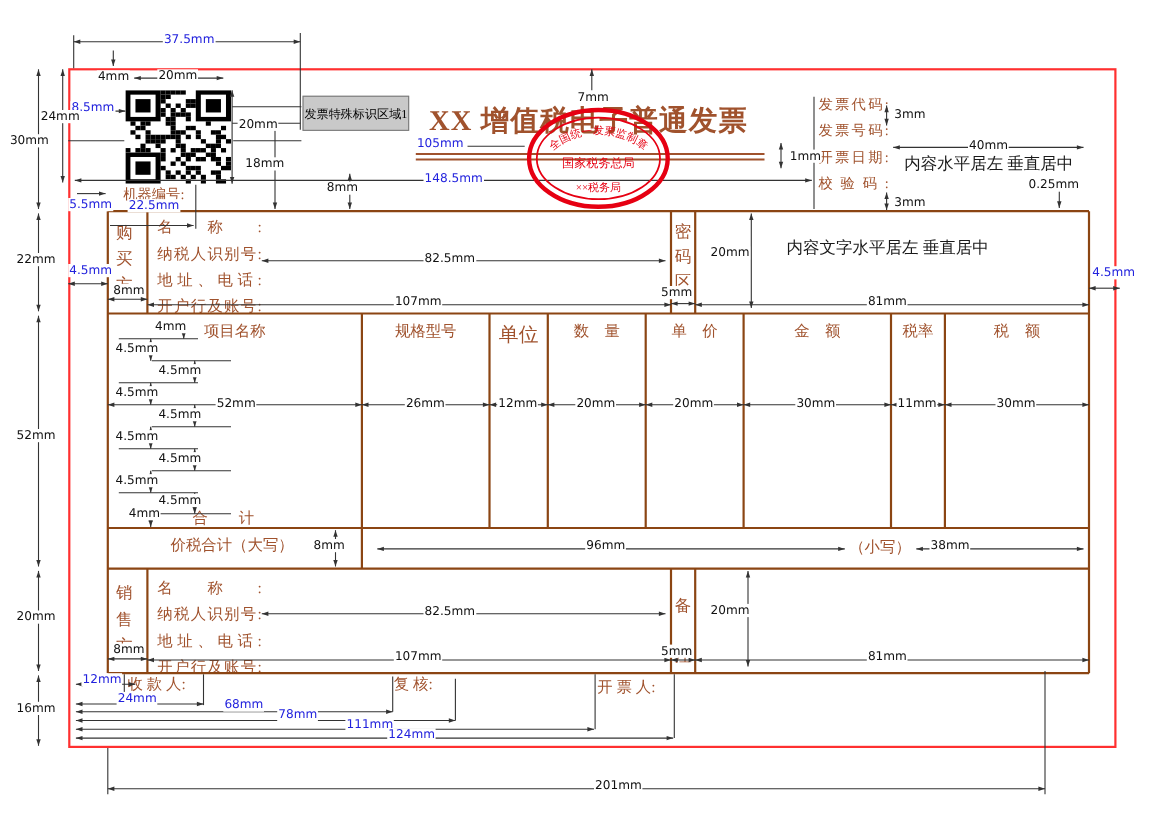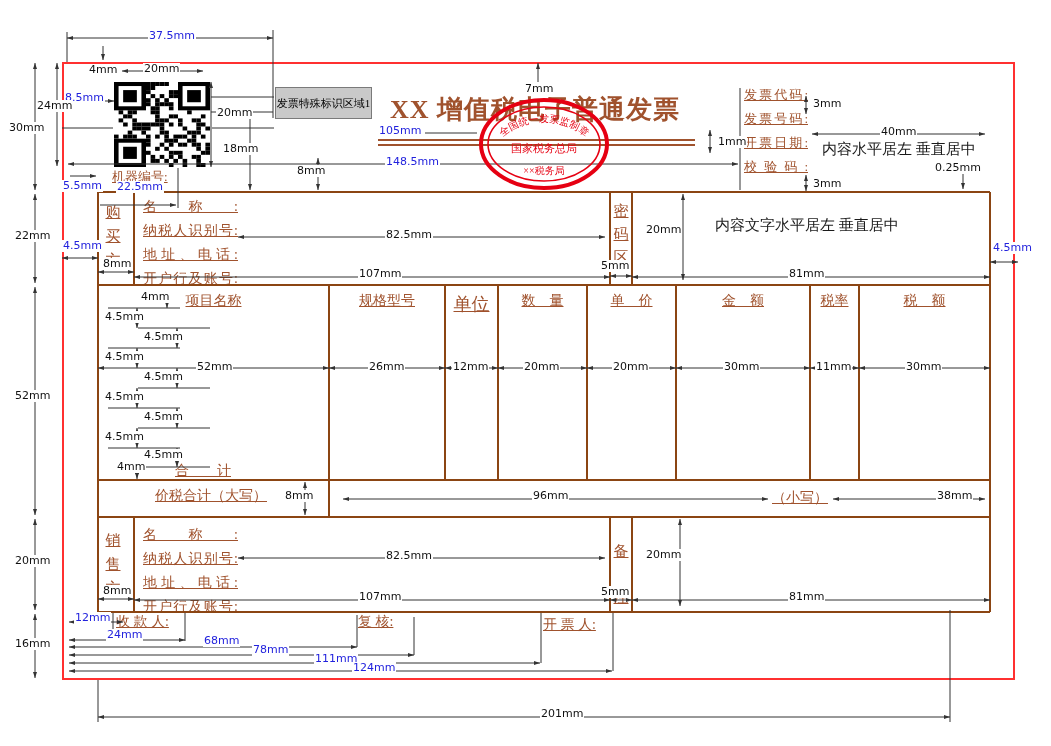--- a/index.html
+++ b/index.html
@@ -5,21 +5,21 @@
   html,body{margin:0;padding:0;background:#fff;}
   #canvas{position:relative;width:1051px;height:746px;background:#fff;overflow:hidden;
           font-family:"Liberation Sans",sans-serif;}
   #redrect{position:absolute;left:62px;top:62px;width:949px;height:614px;
            border:2px solid #ff3030;z-index:1;}
   #dimsvg{position:absolute;left:0;top:0;z-index:5;pointer-events:none;}
   .dim{position:absolute;font:11px "DejaVu Sans",sans-serif;color:#111;background:#fff;
        padding:0 1px;line-height:12px;z-index:6;white-space:nowrap;}
   .dim.u{color:#2222dd;}
   .cn{position:absolute;font-family:"Liberation Serif",serif;color:#a0522d;
-      white-space:nowrap;z-index:4;text-decoration:underline;}
+      white-space:nowrap;z-index:4;}
   .jl{text-align:justify;text-align-last:justify;white-space:normal;}
   .vert{white-space:pre-line;text-align:center;z-index:4;}
   .note{position:absolute;font:15px "Liberation Serif",serif;color:#1a1a1a;
         white-space:nowrap;z-index:4;}
   .graybox{position:absolute;background:#c9c9c9;border:1px solid #7a7a7a;color:#000;
            font:11px "Liberation Serif",serif;display:flex;align-items:center;
            justify-content:center;z-index:4;white-space:nowrap;}
   #title{position:absolute;left:390px;top:92px;font:bold 26px "Liberation Serif",serif;
          color:#a0522d;letter-spacing:1px;white-space:nowrap;z-index:4;}
   #qr{position:absolute;left:114px;top:82px;width:96px;height:85px;z-index:3;}
@@ -505,21 +505,21 @@
     <div class="dim" style="left: 196px; top: 361px;">52mm</div>
     <div class="dim" style="left: 368px; top: 361px;">26mm</div>
     <div class="dim" style="left: 452px; top: 361px;">12mm</div>
     <div class="dim" style="left: 523px; top: 361px;">20mm</div>
     <div class="dim" style="left: 612px; top: 361px;">20mm</div>
     <div class="dim" style="left: 723px; top: 361px;">30mm</div>
     <div class="dim" style="left: 815px; top: 361px;">11mm</div>
     <div class="dim" style="left: 905px; top: 361px;">30mm</div>
     <div class="dim" style="left: 284px; top: 490px;">8mm</div>
     <div class="dim" style="left: 532px; top: 490px;">96mm</div>
-    <div class="dim" style="left: 936px; top: 490px;">38mm</div>
+    <div class="dim" style="left: 845px; top: 490px;">38mm</div>
     <div class="dim" style="left: 14px; top: 555px;">20mm</div>
     <div class="dim" style="left: 102px; top: 585px;">8mm</div>
     <div class="dim" style="left: 385px; top: 550px;">82.5mm</div>
     <div class="dim" style="left: 358px; top: 591px;">107mm</div>
     <div class="dim" style="left: 600px; top: 586px;">5mm</div>
     <div class="dim" style="left: 645px; top: 549px;">20mm</div>
     <div class="dim" style="left: 788px; top: 591px;">81mm</div>
     <div class="dim" style="left: 14px; top: 638px;">16mm</div>
     <div class="dim u" style="left: 74px; top: 612px;">12mm</div>
     <div class="dim u" style="left: 106px; top: 629px;">24mm</div>

